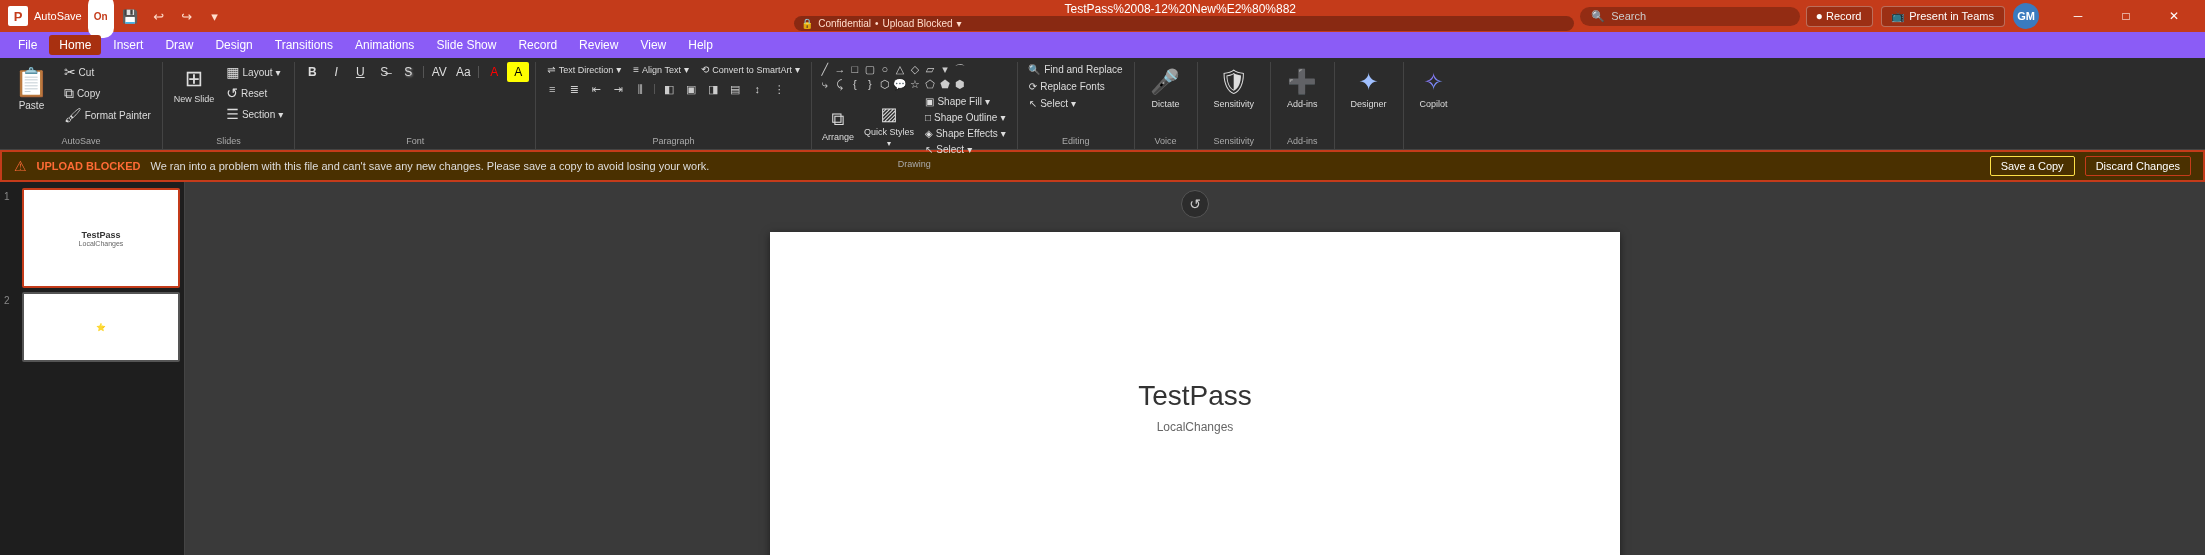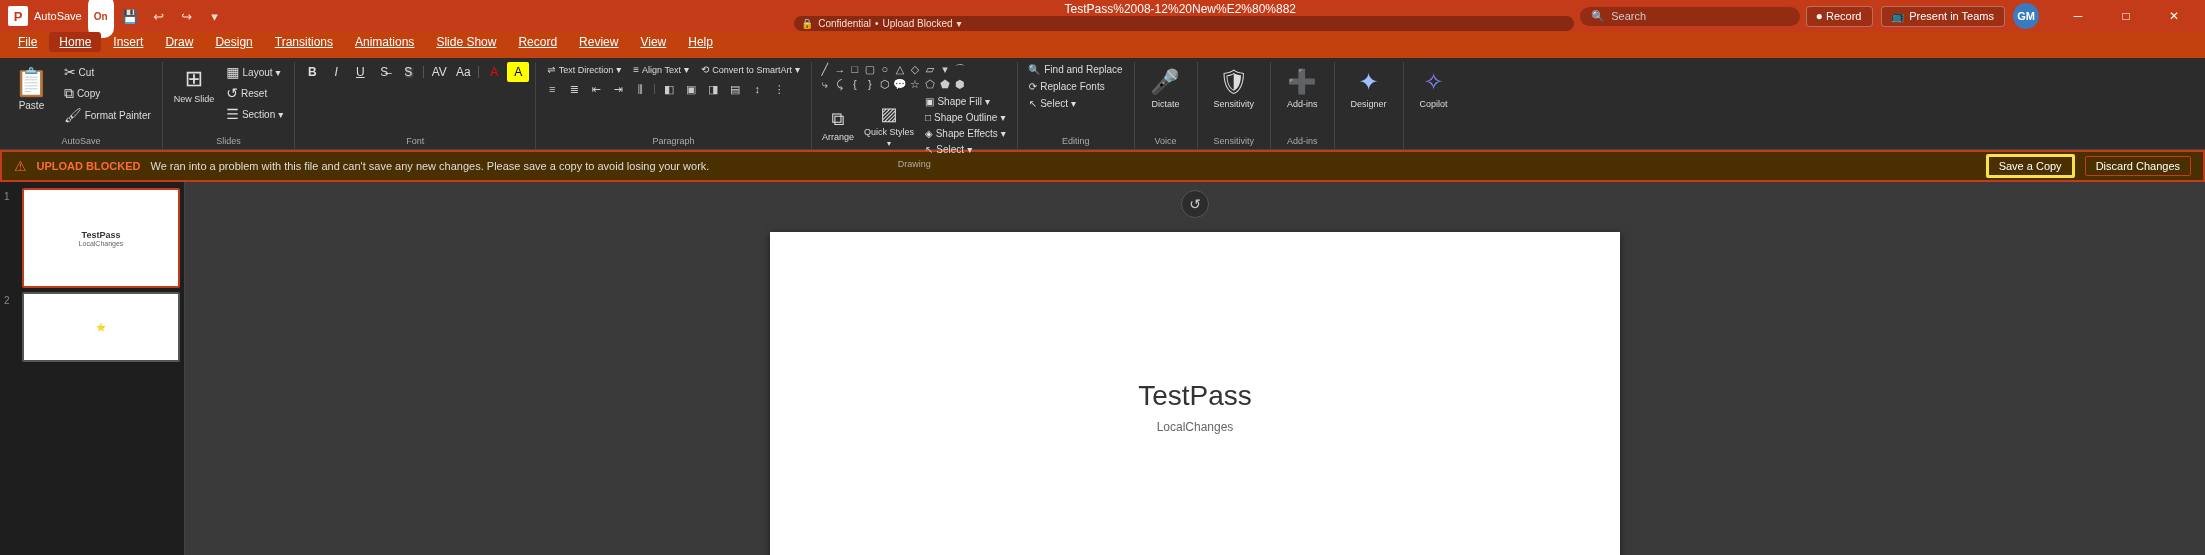--- a/index.html
+++ b/index.html
@@ -113,26 +113,25 @@
       width: 46px; height: 32px;
       display: flex; align-items: center; justify-content: center;
       cursor: pointer;
       color: #fff;
       font-size: 12px;
     }
 
     
     .menu-bar {
       height: 26px;
-      background: #c2410c;
-      display: flex;
-      align-items: flex-start;
+      background: #8b5cf6;
+      display: flex;
+      align-items: center;
       padding: 0 8px;
       gap: 2px;
-      text-decoration: underline;
     }
     .menu-item {
       padding: 3px 10px;
       color: #fff;
       font-size: 12px;
       cursor: pointer;
       border-radius: 3px;
     }
     .menu-item:hover, .menu-item.active { background: rgba(255,255,255,0.2); }
     .menu-item.active { background: #a83010; }
@@ -241,21 +240,21 @@
       font-weight: bold;
       font-size: 11px;
     }
     .upload-blocked-msg {
       color: #ddd;
       font-size: 11px;
       flex: 1;
     }
     .save-copy-btn {
       background: transparent;
-      border: 3px solid #fde047;
+      border: 1px solid #fde047;
       color: #fff;
       padding: 3px 10px;
       font-size: 11px;
       border-radius: 2px;
       cursor: pointer;
     }
     .discard-btn {
       background: transparent;
       border: 1px solid #c43b1a;
       color: #fff;

